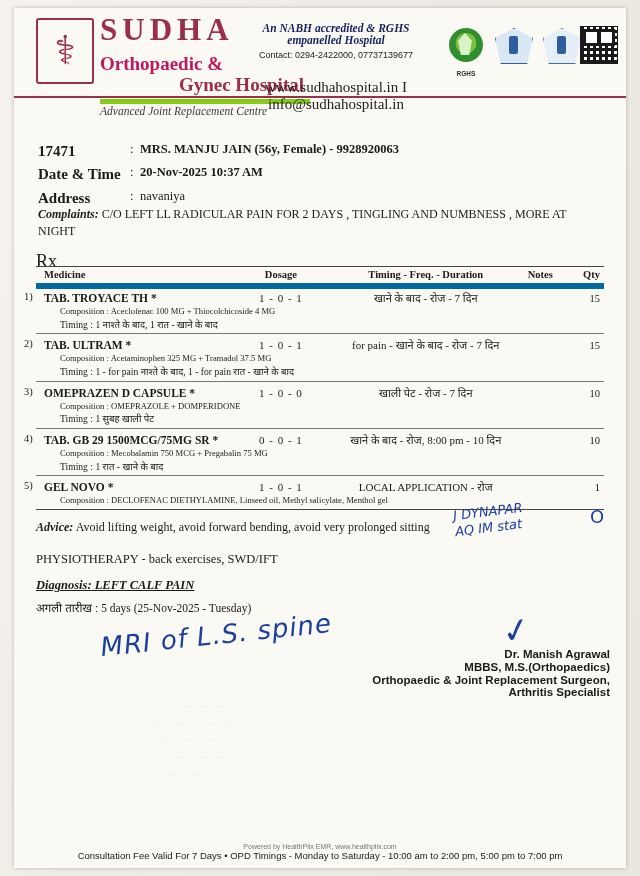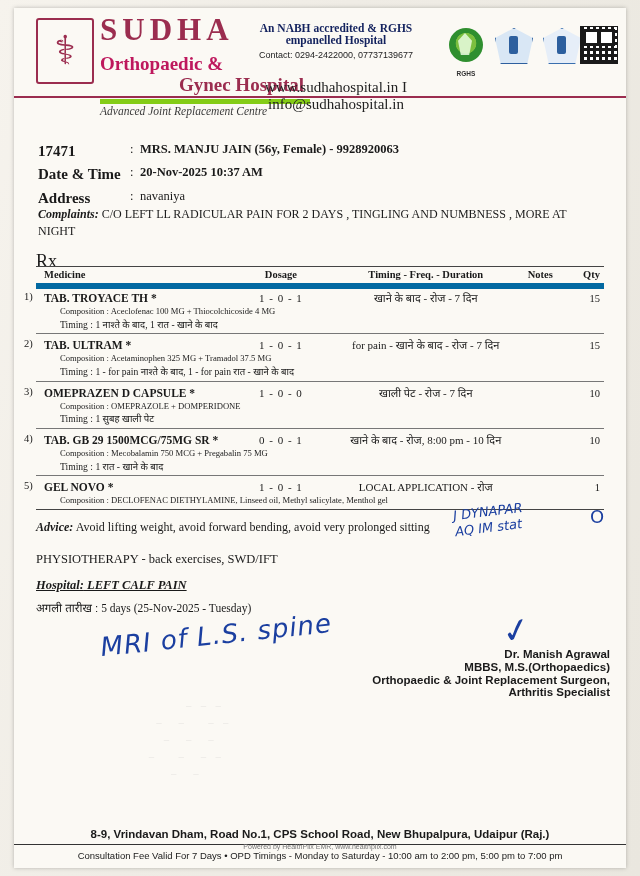--- a/index.html
+++ b/index.html
@@ -95,20 +95,21 @@
   .hdr-center {
     position: absolute;
     left: 222px;
     top: 14px;
     width: 200px;
     text-align: center;
   }
   .hdr-center .c1 {
     font-family: "Liberation Serif", serif;
     font-weight: bold;
+    font-style: italic;
     font-size: 11.5px;
     color: #13225e;
   }
   .hdr-center .c2 {
     font-family: "Liberation Sans", sans-serif;
     font-size: 9px;
     color: #222;
     margin-top: 4px;
   }
   .hdr-center .c3 {
@@ -561,21 +562,21 @@
     </div>
 
     <div class="advice">
       <span class="lab">Advice:</span>
       <span>Avoid lifting weight, avoid forward bending, avoid very prolonged sitting</span>
     </div>
 
     <div class="physio">PHYSIOTHERAPY  - back exercises, SWD/IFT</div>
 
     <div class="diagnosis">
-      <span>Hospital:</span><span class="dval"> LEFT CALF PAIN</span>
+      <span>Diagnosis:</span><span class="dval"> LEFT CALF PAIN</span>
     </div>
 
     <div class="nextdate">
       <span class="hin">अगली तारीख :</span>
       <span>5 days (25-Nov-2025 - Tuesday)</span>
     </div>
 
     <div class="faint">
       &nbsp;&nbsp;&nbsp;&nbsp;&nbsp;&nbsp;&nbsp;—&nbsp;—&nbsp;—<br>
       &nbsp;&nbsp;&nbsp;—&nbsp;&nbsp;—&nbsp;&nbsp;&nbsp;—&nbsp;—<br>
@@ -590,21 +591,20 @@
     <div class="ink ink-o">O</div>
     <div class="ink ink-sig">✓</div>
 
     <div class="sign">
       <div class="n1">Dr. Manish Agrawal</div>
       <div class="n2">MBBS, M.S.(Orthopaedics)</div>
       <div class="n3">Orthopaedic &amp; Joint Replacement Surgeon, Arthritis Specialist</div>
     </div>
 
     <div class="bottom">
-      <div class="addr">8-9, Vrindavan Dham, Road No.1, CPS School Road, New Bhupalpura, Udaipur (Raj.)</div>
       <div style="position:relative;">
         <div class="powered">Powered by HealthPlix EMR, www.healthplix.com</div>
         <div class="fee">Consultation Fee Valid For 7 Days  •  OPD Timings - Monday to Saturday - 10:00 am to 2:00 pm, 5:00 pm to 7:00 pm</div>
       </div>
     </div>
 
   </div>
 </div>
 
 </body></html>

